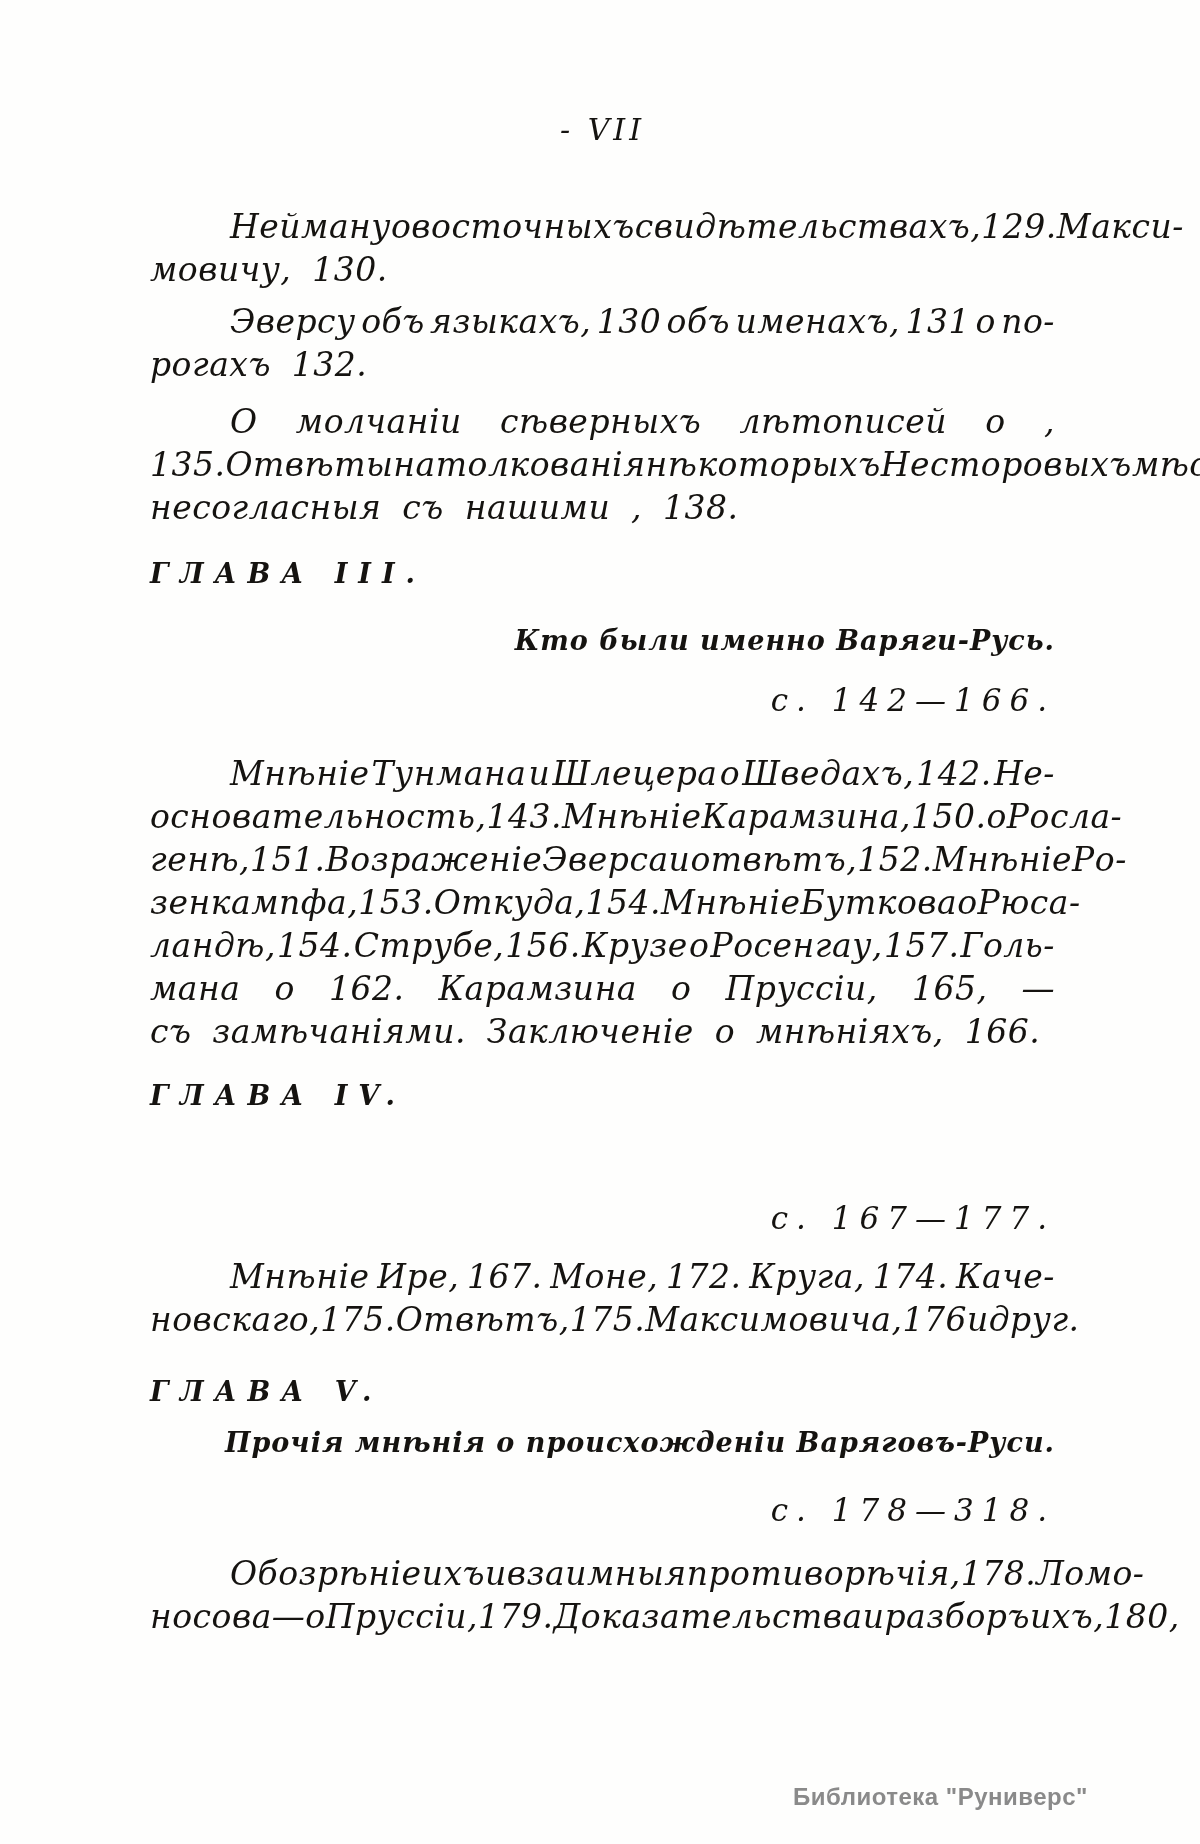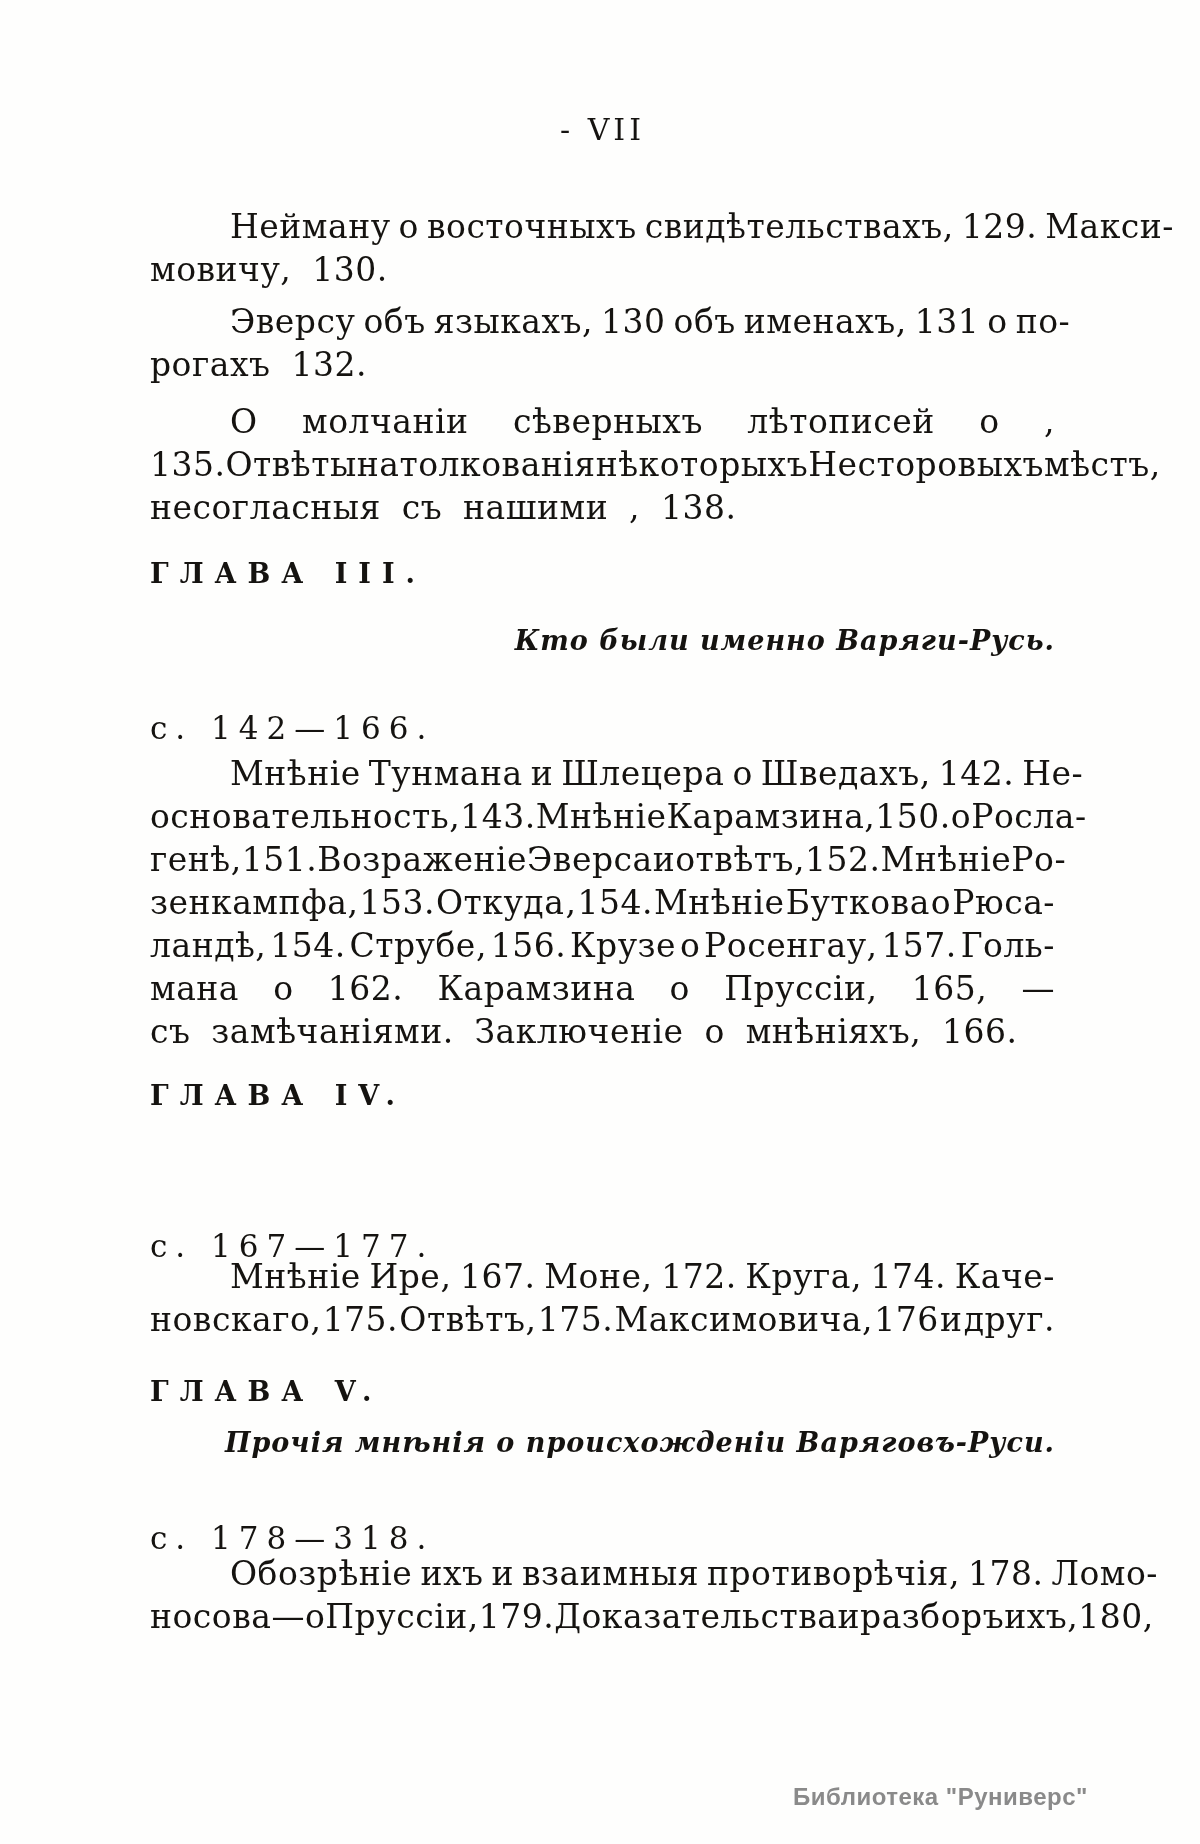--- a/index.html
+++ b/index.html
@@ -5,43 +5,43 @@
   * { margin: 0; padding: 0; box-sizing: border-box; }
   html, body { background: #ffffff; }
   body {
     width: 1200px; height: 1844px; position: relative;
     font-family: "DejaVu Serif", "Liberation Serif", serif;
     color: #151310;
   }
   .page {
     position: absolute; inset: 0; background: #fefefd; overflow: hidden;
   }
-  .block { position: absolute; left: 150px; width: 905px; }
+  .block { position: absolute; left: 150px; width: 905px; font-style: italic; }
   .pageno {
     top: 112px; text-align: center;
     font-size: 30px; letter-spacing: 4px;
   }
   .para { }
   .line {
     height: 43px; line-height: 43px; font-size: 33px;
     white-space: nowrap; letter-spacing: 0.5px;
   }
   .line.just { display: flex; justify-content: space-between; }
   .line.last { word-spacing: 0.30em; }
-  .para .line:first-child { padding-left: 80px; gap: 8px; }
+  .para .line:first-child { padding-left: 80px; }
   .chap-heading {
     font-size: 27px; font-weight: bold;
     letter-spacing: 11px; line-height: 36px;
   }
   .chap-title {
     text-align: right; font-size: 27px; font-weight: bold; font-style: italic;
     letter-spacing: 1px; line-height: 46px;
   }
   .chap-pages {
-    text-align: left; font-size: 31px; letter-spacing: 8px; line-height: 40px; margin-top: 28px;
+    text-align: right; font-size: 31px; letter-spacing: 8px; line-height: 40px;
   }
   .watermark {
     position: absolute; top: 1783px; right: 112px;
     font-family: "Liberation Sans", "DejaVu Sans", sans-serif;
     font-size: 24px; font-weight: bold; color: #8a8a8a; letter-spacing: 0.5px;
   }
 </style>
 </head>
 <body>
 

